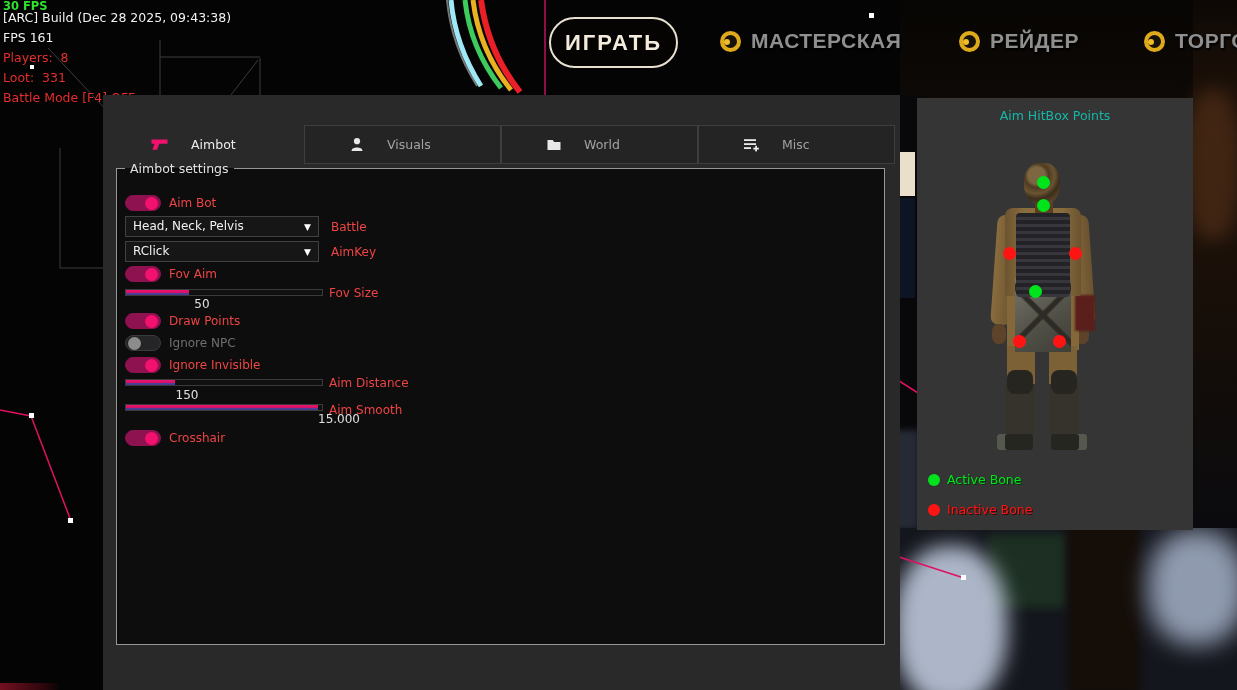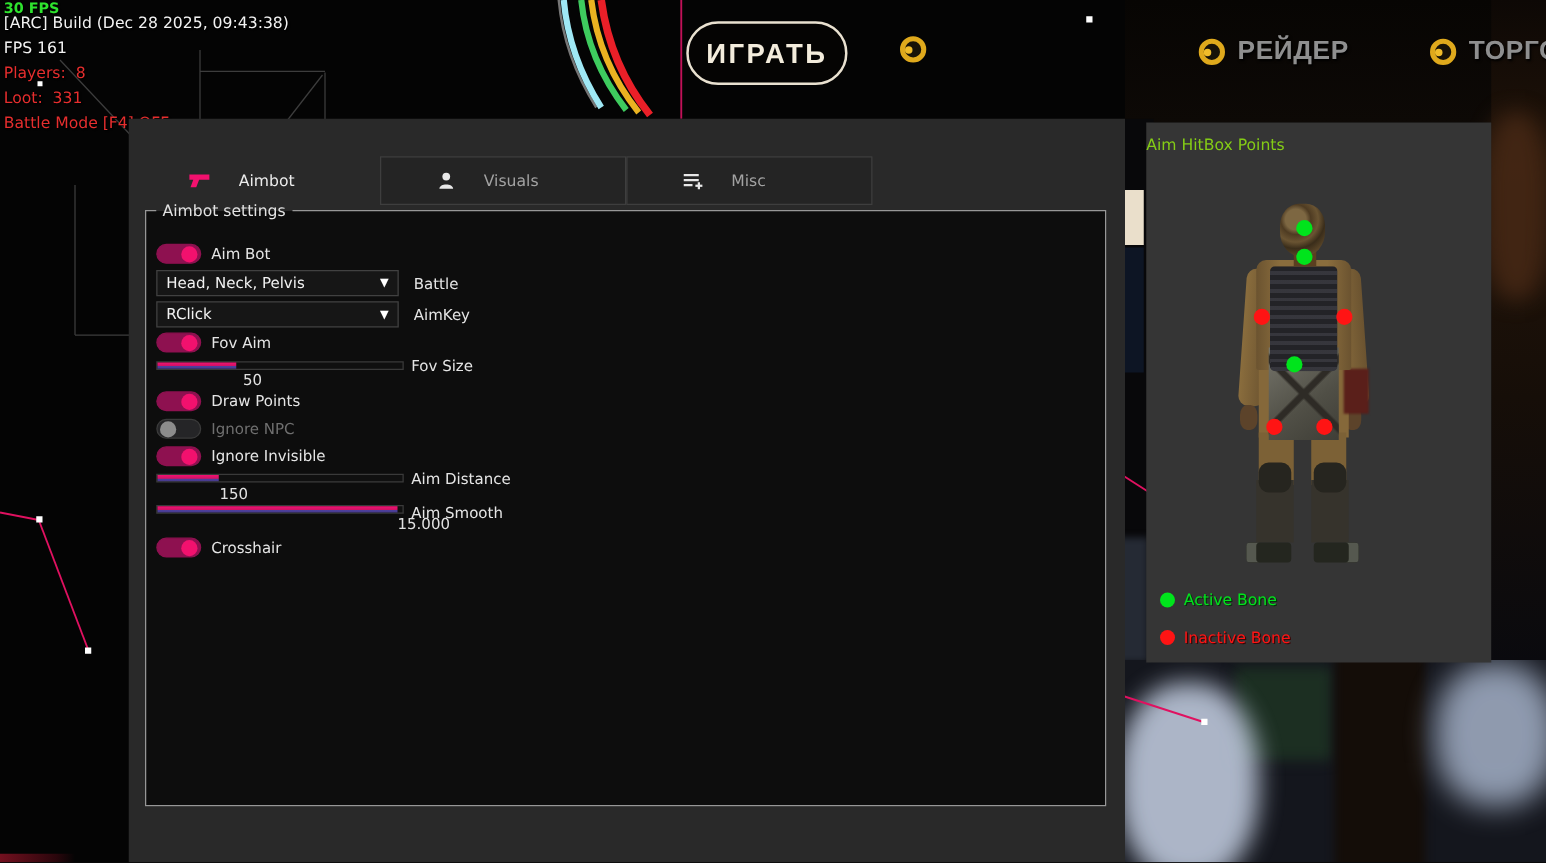--- a/index.html
+++ b/index.html
@@ -76,21 +76,21 @@
   .group-legend { position:absolute; left:8px; top:-8px; padding:0 5px; font-size:12.5px; color:#e2e2e2;
            background:linear-gradient(180deg,#292929 50%,#0d0d0d 50%); }
 
   .toggle { position:absolute; width:36px; height:16px; border-radius:8px;
             background:#252527; border:1px solid #3a3a3a; cursor:pointer; }
   .toggle .knob { position:absolute; top:0.5px; left:2px; width:13px; height:13px;
             border-radius:50%; background:#8c8c8c; }
   .toggle.on { background:#8e1150; border-color:#8e1150; }
   .toggle.on .knob { left:auto; right:2px; background:#f2116e; }
 
-  .ctl-label { position:absolute; font-size:12px; color:#e5e5e5; }
+  .ctl-label { position:absolute; font-size:12px; color:#ef4444; }
   .ctl-label.dim { color:#6f6f6f; }
 
   .dropdown { position:absolute; width:194px; height:21px; background:#161616;
               border:1px solid #414141; color:#f2f2f2; font-size:12px; line-height:19px;
               padding-left:7px; cursor:pointer; }
   .dd-arrow { position:absolute; right:7px; top:1px; font-size:9px; color:#ffffff; }
 
   .slider { position:absolute; width:198px; height:7px; background:#101010;
             border:1px solid #3a3a3a; cursor:pointer; }
   .slider .fill { position:absolute; left:0; top:0; bottom:0; width:0;
@@ -109,22 +109,22 @@
   .t-inv      { left:8px; top:188px; } .l-inv      { left:52px; top:189px; }
   .s-dist     { left:8px; top:210px; } .l-dist     { left:212px; top:207px; }
   .v-dist     { left:70px; top:219px; }
   .s-smooth   { left:8px; top:235px; } .l-smooth   { left:212px; top:234px; }
   .v-smooth   { left:222px; top:243px; }
   .t-cross    { left:8px; top:261px; } .l-cross    { left:52px; top:262px; }
 
   
   .hitbox-panel { position:absolute; left:917px; top:98px; width:276px; height:432px;
                   background:#353535; z-index:4; }
-  .hitbox-title { position:absolute; left:0; top:10px; width:100%; 
-                  font-size:12.5px; color:#84cc16; }
+  .hitbox-title { position:absolute; left:0; top:10px; width:100%; text-align:center;
+                  font-size:12.5px; color:#14b8a6; }
   .figure { position:absolute; left:60px; top:60px; width:160px; height:300px; }
   .figure div { position:absolute; }
   .head  { left:47px; top:5px; width:36px; height:42px; border-radius:42% 42% 46% 46%;
            background:radial-gradient(circle at 35% 30%,#7d6742 0 22%,#4e3b22 32%,#6a5432 48%,#3a2d1a 62%,#5c4729 80%);}
   .neck  { left:58px; top:43px; width:18px; height:12px; background:#5a3f20; }
   .torso { left:28px; top:50px; width:76px; height:88px;
            background:linear-gradient(90deg,#6b5330,#8a6d3d 25%,#8a6d3d 75%,#6b5330); border-radius:8px 8px 2px 2px;}
   .vest  { left:39px; top:55px; width:54px; height:84px; border-radius:4px; background:#232327;
            background-image:repeating-linear-gradient(0deg,rgba(70,70,78,.55) 0 3px,rgba(0,0,0,0) 3px 7px);}
   .armL  { left:17px; top:57px; width:21px; height:110px; transform:rotate(4deg);
@@ -221,20 +221,21 @@
     <div class="hud-line hud-fps">FPS 161</div>
     <div class="hud-line hud-red hud-players">Players:  8</div>
     <div class="hud-line hud-red hud-loot">Loot:  331</div>
     <div class="hud-line hud-red hud-battle">Battle Mode [F4] OFF</div>
   </div>
 
   <div class="nav">
     <div class="play-pill">ИГРАТЬ</div>
     <div class="nav-item nav-item-1">
       <span class="coin"></span>
+      <span>МАСТЕРСКАЯ</span>
     </div>
     <div class="nav-item nav-item-2">
       <span class="coin"></span>
       <span>РЕЙДЕР</span>
     </div>
     <div class="nav-item nav-item-3">
       <span class="coin"></span>
       <span>ТОРГО</span>
     </div>
   </div>
@@ -246,20 +247,26 @@
           <path d="M0.5,2.5 h16 v4.2 h-8.2 l-2.3,6 h-4.6 l2.2,-6 h-3.1 z" fill="#f2116e"></path>
         </svg>
         <span>Aimbot</span>
       </div>
       <div class="tab boxed">
         <svg width="16" height="15" viewBox="0 0 16 15">
           <circle cx="8" cy="4.2" r="3.1" fill="#e8e8e8"></circle>
           <path d="M2.5,14 c0,-4.6 11,-4.6 11,0 z" fill="#e8e8e8"></path>
         </svg>
         <span>Visuals</span>
+      </div>
+      <div class="tab boxed">
+        <svg width="16" height="14" viewBox="0 0 16 14">
+          <path d="M1.5,2 h5.2 l1.5,1.9 H14.5 V12 H1.5 z" fill="#e8e8e8"></path>
+        </svg>
+        <span>World</span>
       </div>
       <div class="tab boxed">
         <svg width="17" height="15" viewBox="0 0 17 15">
           <rect x="1" y="2.2" width="12" height="1.8" fill="#e8e8e8"></rect>
           <rect x="1" y="6.2" width="12" height="1.8" fill="#e8e8e8"></rect>
           <rect x="1" y="10.2" width="7" height="1.8" fill="#e8e8e8"></rect>
           <rect x="12.2" y="8.8" width="1.8" height="5.6" fill="#e8e8e8"></rect>
           <rect x="10.3" y="10.7" width="5.6" height="1.8" fill="#e8e8e8"></rect>
         </svg>
         <span>Misc</span>

